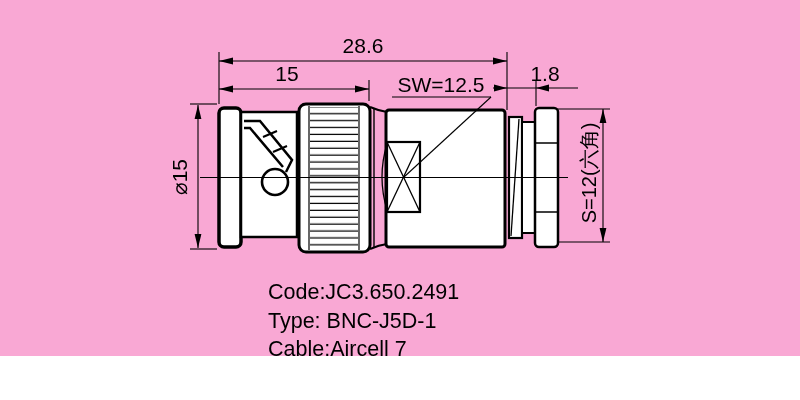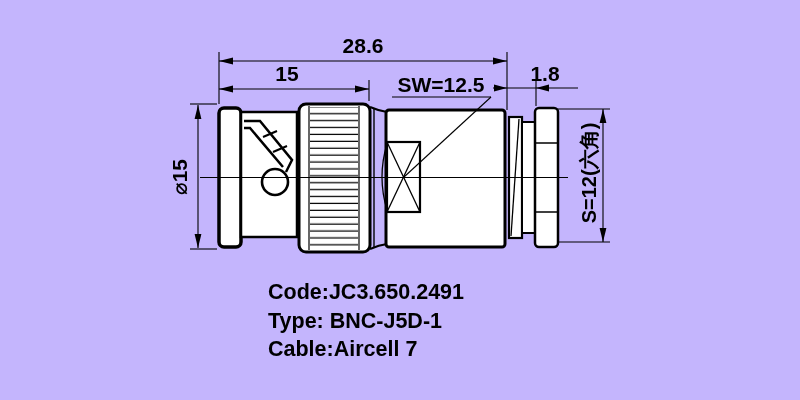--- a/index.html
+++ b/index.html
@@ -3,25 +3,24 @@
 <meta charset="utf-8">
 <style>
   html, body {
     margin: 0;
     padding: 0;
     background: #ffffff;
   }
   .canvas {
     position: relative;
     width: 800px;
-    height: 400px;
-    background: #c4b5fd;
+    height: 356px;
+    background: #f9a8d4;
     overflow: hidden;
     font-family: "Liberation Sans", "DejaVu Sans", sans-serif;
-    font-weight: bold;
   }
   svg text {
     font-family: "Liberation Sans", "DejaVu Sans", sans-serif;
     fill: #000000;
   }
   .dim-text  { font-size: 21px; }
   .dim-text-sm { font-size: 20px; }
   .note-text { font-size: 21.5px; }
 </style>
 </head>

